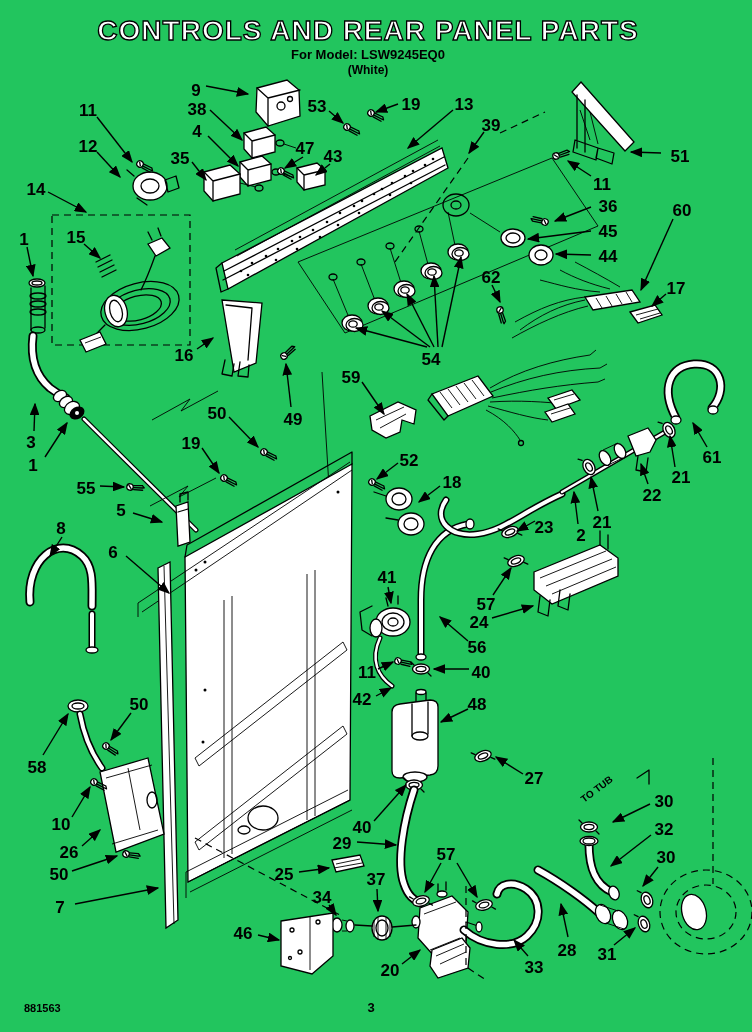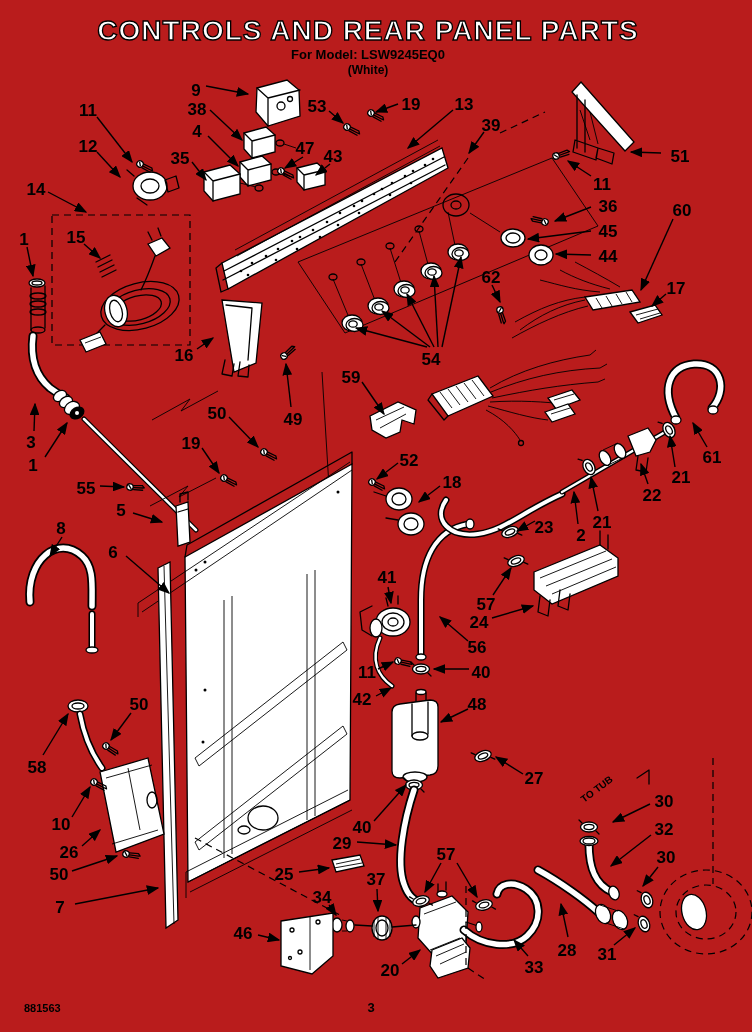--- a/index.html
+++ b/index.html
@@ -1,16 +1,16 @@
 <!DOCTYPE html>
 <html><head>
 <meta charset="utf-8">
 <style>
   html,body{margin:0;padding:0;background:#fff;}
-  .page{position:relative;width:752px;height:1032px;background:#b91c1c;overflow:hidden;
+  .page{position:relative;width:752px;height:1032px;background:#22c55e;overflow:hidden;
         font-family:"Liberation Sans",sans-serif;}
   svg{position:absolute;left:0;top:0;}
   .ln{fill:none;stroke:#000;stroke-width:1.3;stroke-linecap:round;stroke-linejoin:round;}
   .lnt{fill:none;stroke:#000;stroke-width:0.9;}
   .fw{fill:#fff;stroke:#000;stroke-width:1.3;}
   .dk{fill:#000;stroke:none;}
   .dash{fill:none;stroke:#000;stroke-width:1.2;stroke-dasharray:7 5;}
   .tube{fill:none;stroke:#000;stroke-width:9;stroke-linecap:round;}
   .tubei{fill:none;stroke:#fff;stroke-width:5.5;stroke-linecap:round;}
   .tb7{fill:none;stroke:#000;stroke-width:7;stroke-linecap:round;}

